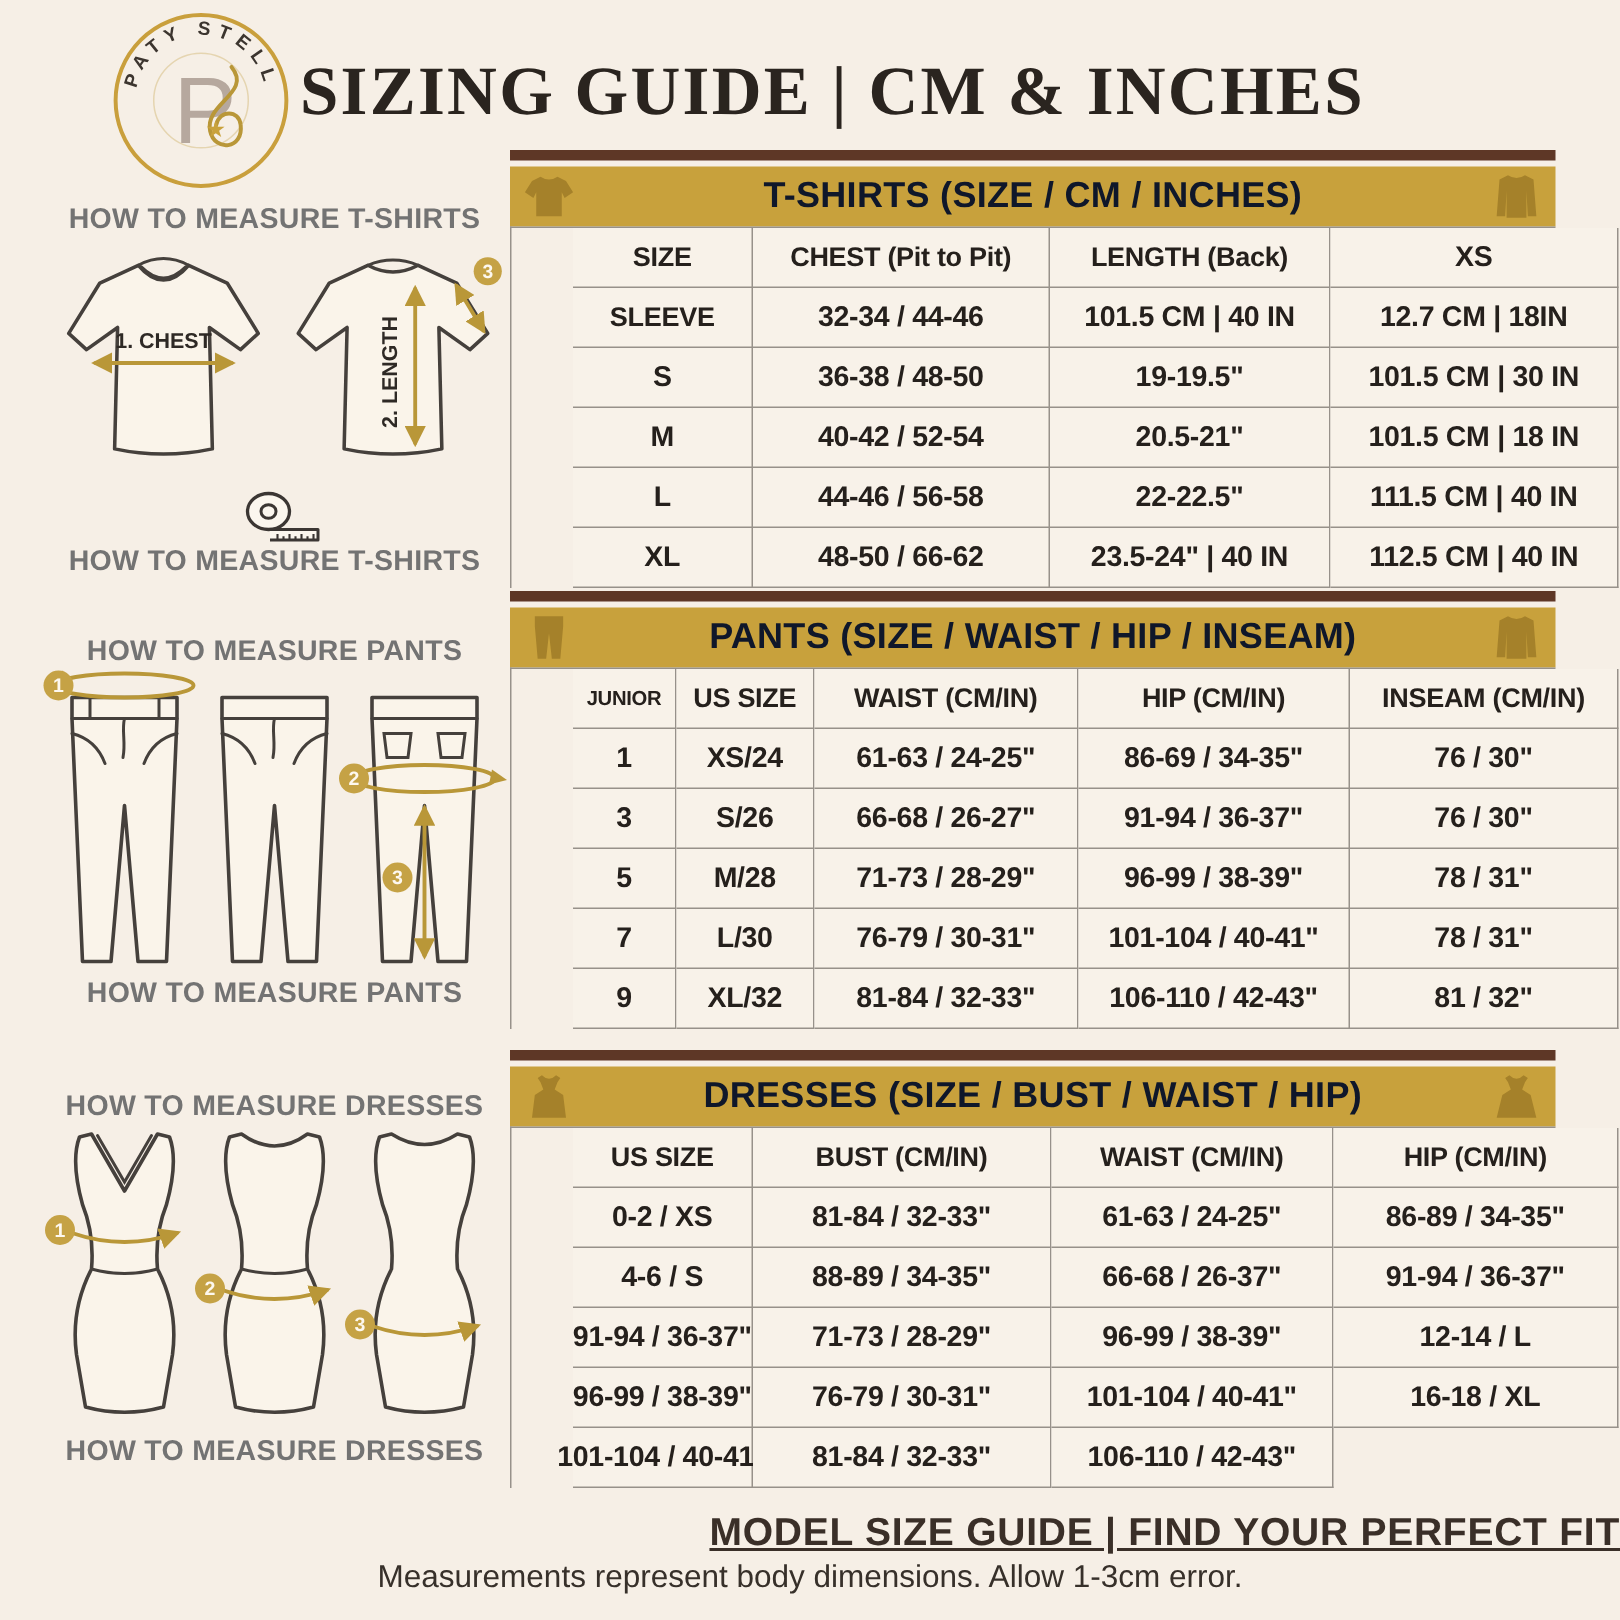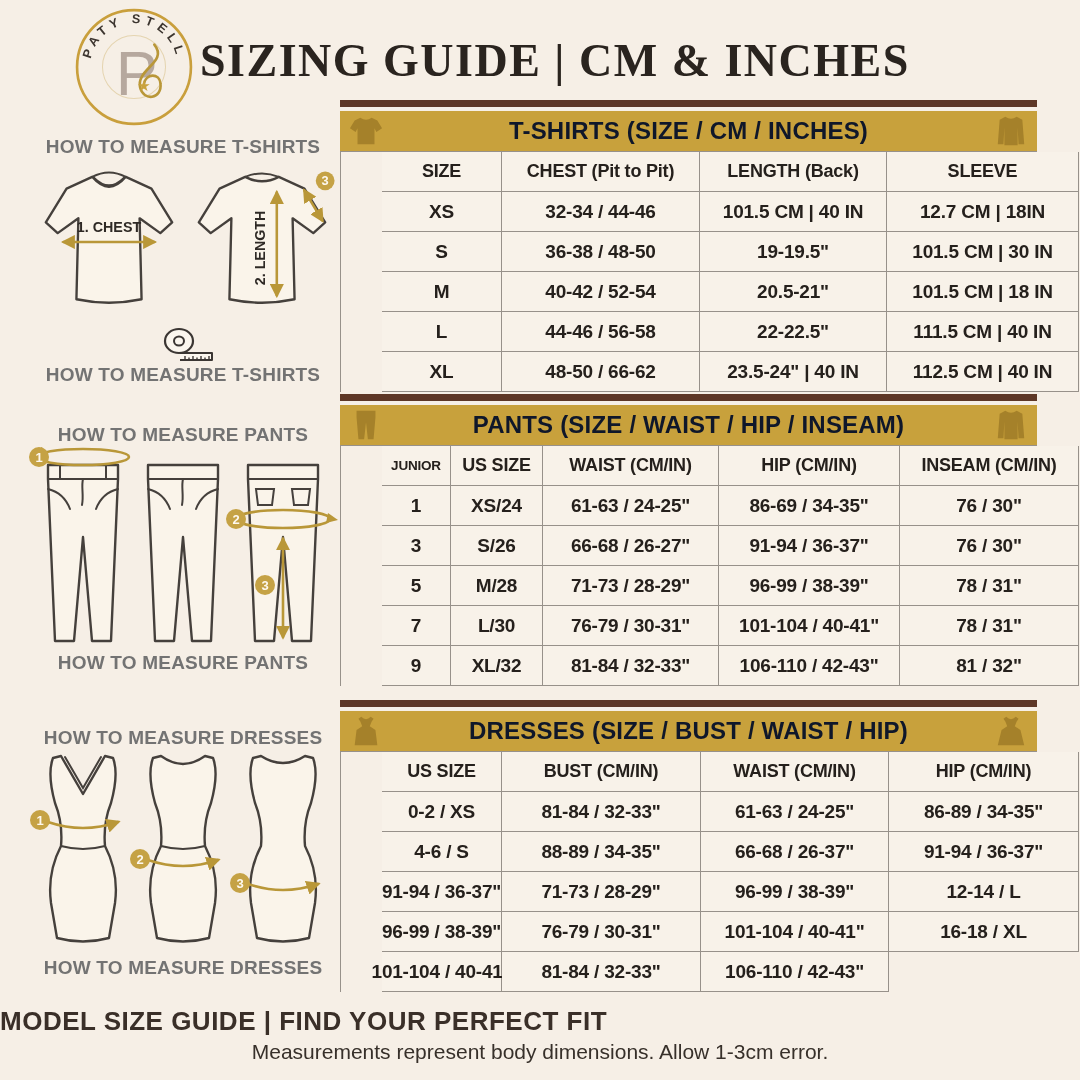--- a/index.html
+++ b/index.html
@@ -46,22 +46,22 @@
   .grid-tshirts{grid-template-columns:120px 198px 187px 192px;}
   .grid-pants{grid-template-columns:69px 92px 176px 181px 179px;}
   .grid-dresses{grid-template-columns:120px 199px 188px 190px;}
   .cell{height:40px;box-sizing:border-box;border-right:1px solid #97918a;border-bottom:1px solid #97918a;
     background:#f8f2e9;display:flex;align-items:center;justify-content:center;
     font-size:19px;font-weight:700;color:#25201c;letter-spacing:-.2px;white-space:nowrap;}
   .cell.head{font-size:18px;}
   .grid-pants > .cell:nth-child(1){font-size:13.5px;}
 
   
-  .footer-title{position:absolute;left:0;top:1006px;width:1080px;text-align:left;
-    font-size:26px;font-weight:700;letter-spacing:.5px;color:#3a2f28;}
+  .footer-title{position:absolute;left:0;top:1006px;width:1080px;text-align:right;
+    font-size:26px;font-weight:700;letter-spacing:.5px;color:#3a2f28;text-decoration:underline;}
   .footer-sub{position:absolute;left:0;top:1040px;width:1080px;text-align:center;
     font-size:21px;font-weight:400;color:#37302a;}
 </style>
 </head>
 <body>
 
 <div class="poster">
 
   <svg class="logo" viewBox="0 0 120 120">
     <circle cx="60" cy="60" r="56" fill="none" stroke="#c99f3c" stroke-width="2.6"></circle>
@@ -198,22 +198,22 @@
       </svg>
       <div class="gold-title">T-SHIRTS (SIZE / CM / INCHES)</div>
       <svg class="bar-icon" viewBox="0 0 36 32">
         <path d="M12,1 Q18,5 24,1 L30,4 L32,30 L26,30 L25,12 L25,31 L11,31 L11,12 L10,30 L4,30 L6,4 Z"></path>
       </svg>
     </div>
     <div class="grid grid-tshirts">
         <div class="cell head">SIZE</div>
         <div class="cell head">CHEST (Pit to Pit)</div>
         <div class="cell head">LENGTH (Back)</div>
+        <div class="cell">XS</div>
         <div class="cell head">SLEEVE</div>
-        <div class="cell">XS</div>
         <div class="cell">32-34 / 44-46</div>
         <div class="cell">101.5 CM | 40 IN</div>
         <div class="cell">12.7 CM | 18IN</div>
         <div class="cell">S</div>
         <div class="cell">36-38 / 48-50</div>
         <div class="cell">19-19.5"</div>
         <div class="cell">101.5 CM | 30 IN</div>
         <div class="cell">M</div>
         <div class="cell">40-42 / 52-54</div>
         <div class="cell">20.5-21"</div>

